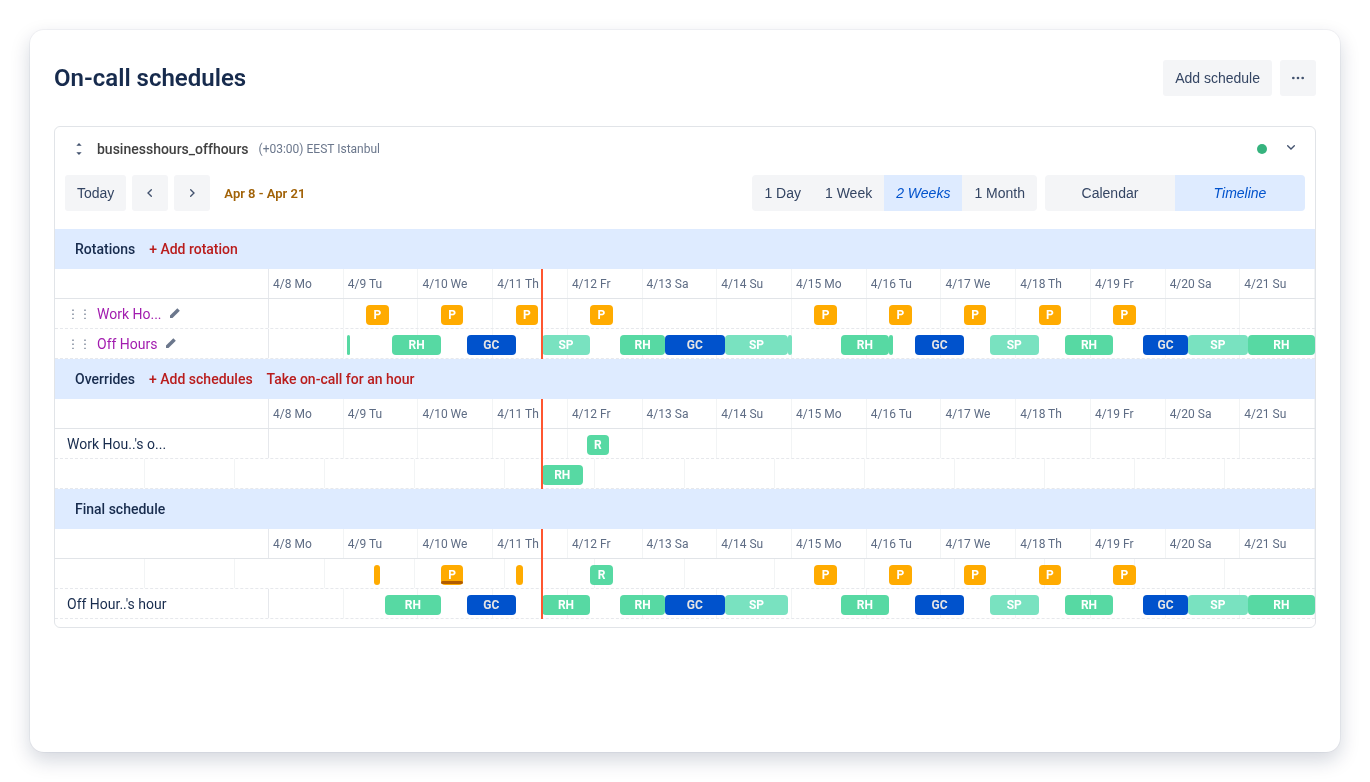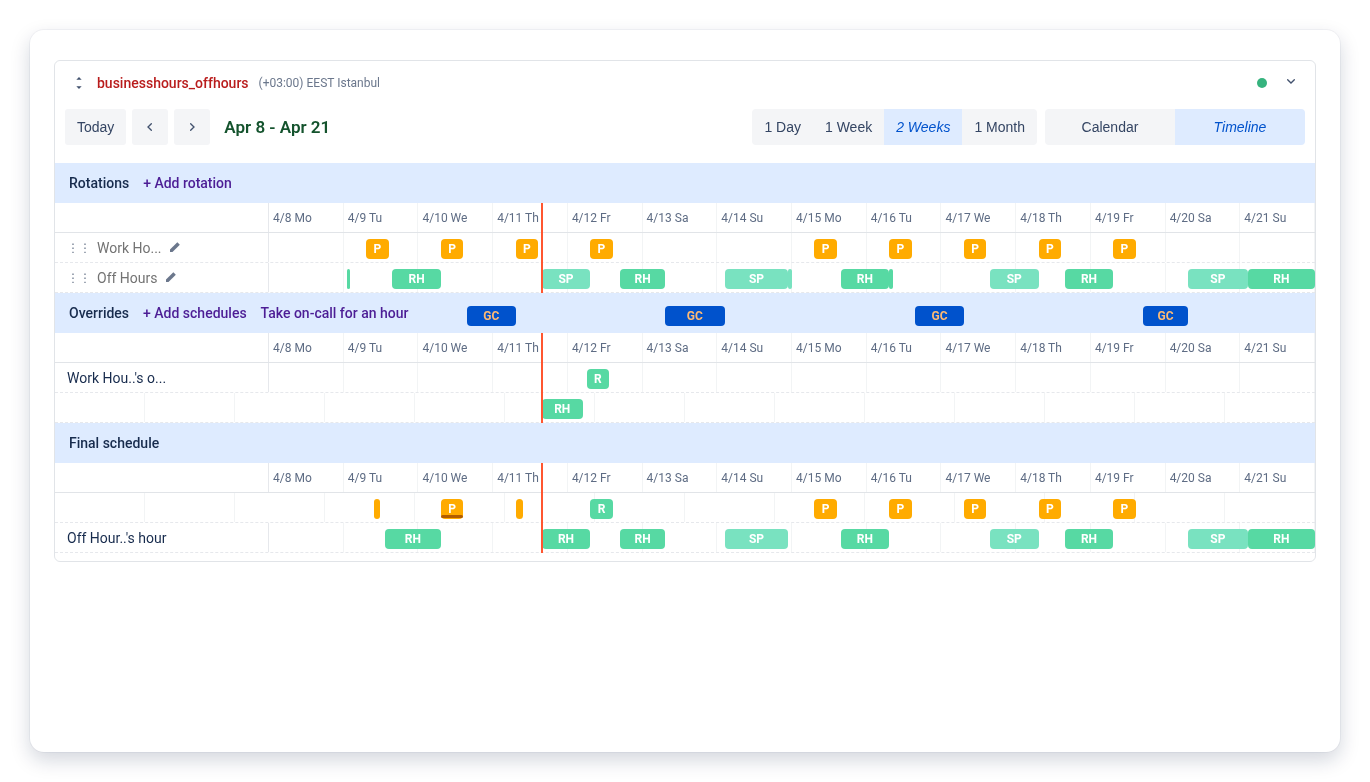--- a/index.html
+++ b/index.html
@@ -67,21 +67,21 @@
     align-items: center;
     justify-content: space-between;
     padding: 12px 16px 6px;
   }
   .schedule-left {
     display: flex;
     align-items: center;
     gap: 10px;
   }
   .schedule-name {
-    color: #b91c1c;
+    color: #404040;
     font-weight: 500;
     font-size: 14px;
   }
   .tz {
     color: #6B778C;
     font-size: 12px;
   }
   .status-dot {
     width: 10px; height: 10px; border-radius: 50%;
     background: #36B37E;
@@ -95,23 +95,23 @@
   .toolbar {
     display: flex;
     align-items: center;
     justify-content: space-between;
     padding: 10px 10px 18px;
     gap: 16px;
   }
   .tb-left { display: flex; align-items: center; gap: 6px; }
   .tb-right { display: flex; align-items: flex-end; gap: 8px; margin-left: auto; }
   .date-range {
-    font-size: 17px;
+    font-size: 13px;
     font-weight: 600;
-    color: #14532d;
+    color: #a16207;
     margin-left: 8px;
   }
   .seg {
     display: inline-flex;
     border-radius: 4px;
     overflow: hidden;
   }
   .seg .seg-item {
     background: #f4f5f7;
     border: none;
@@ -124,32 +124,32 @@
   }
   .seg .seg-item.active {
     background: #DEEBFF;
     color: #0052CC;
     font-style: italic;
   }
 
   
   .section-bar {
     background: #DEEBFF;
-    padding: 12px 14px;
+    padding: 12px 20px;
     display: flex;
     align-items: center;
     gap: 14px;
   }
   .section-bar .title {
     font-size: 14px;
     font-weight: 500;
     color: #172B4D;
   }
   .section-bar .link {
-    color: #4c1d95;
+    color: #b91c1c;
     font-size: 14px;
     cursor: pointer;
     font-weight: 500;
   }
 
   
   .grid {
     position: relative;
   }
   .row {
@@ -174,21 +174,21 @@
     width: 214px;
     flex: 0 0 214px;
     padding: 5px 12px;
     font-size: 14px;
     color: #172B4D;
     display: flex;
     align-items: center;
     gap: 6px;
     border-right: 1px solid rgba(9,30,66,0.10);
   }
-  .row .label .rname { color: #737373; }
+  .row .label .rname { color: #a21caf; }
   .row .label .ico {
     color: #6B778C;
     font-size: 12px;
   }
   .row .days {
     flex: 1;
     display: flex;
   }
   .cell {
     flex: 1;
@@ -224,40 +224,53 @@
     display: flex;
     align-items: center;
     justify-content: center;
     color: #fff;
     font-size: 12px;
     font-weight: 700;
     pointer-events: auto;
   }
   .c-P  { background: #FFAB00; color:#fff; }
   .c-RH { background: #57D9A3; color:#fff; }
-  .c-GC { background: #0052CC; color:#fdba74;margin-top:37px; }
+  .c-GC { background: #0052CC; color:#e5e5e5; }
   .c-SP { background: #79E2C0; color:#fff; }
   .c-R  { background: #57D9A3; color:#fff; }
 
   .underscore {
     position:absolute;
     height:3px;
     border-radius:2px;
     bottom:0;
     background:#B15C00;
   }
 
   svg.icon-sm { width:16px; height:16px; }
 
 </style>
 </head>
 <body>
 
 <div class="window">
 
+  <div class="header">
+    <h1>On-call schedules</h1>
+    <div class="header-actions">
+      <button class="btn">Add schedule</button>
+      <button class="btn icon">
+        <svg class="icon-sm" viewBox="0 0 24 24">
+            <circle cx="5" cy="12" r="2" fill="#42526E"></circle>
+            <circle cx="12" cy="12" r="2" fill="#42526E"></circle>
+            <circle cx="19" cy="12" r="2" fill="#42526E"></circle>
+          </svg>
+      </button>
+    </div>
+  </div>
 
   <div class="panel">
 
     <div class="schedule-head">
       <div class="schedule-left">
         <svg class="icon-sm" viewBox="0 0 24 24">
             <path d="M12 3l4 4H8l4-4zm0 18l-4-4h8l-4 4z" fill="#42526E"></path>
           </svg>
         <span class="schedule-name">businesshours_offhours</span>
         <span class="tz">(+03:00) EEST Istanbul</span>

